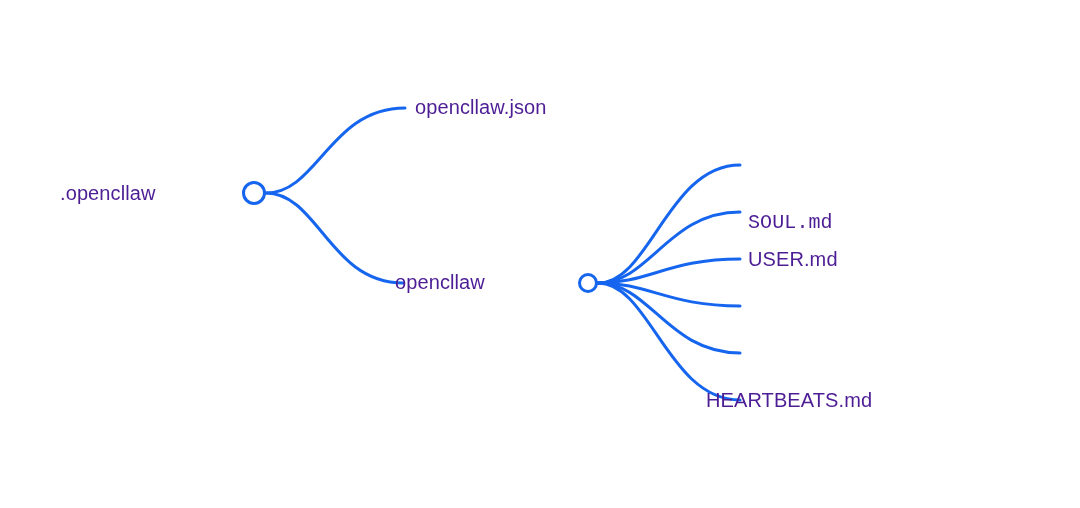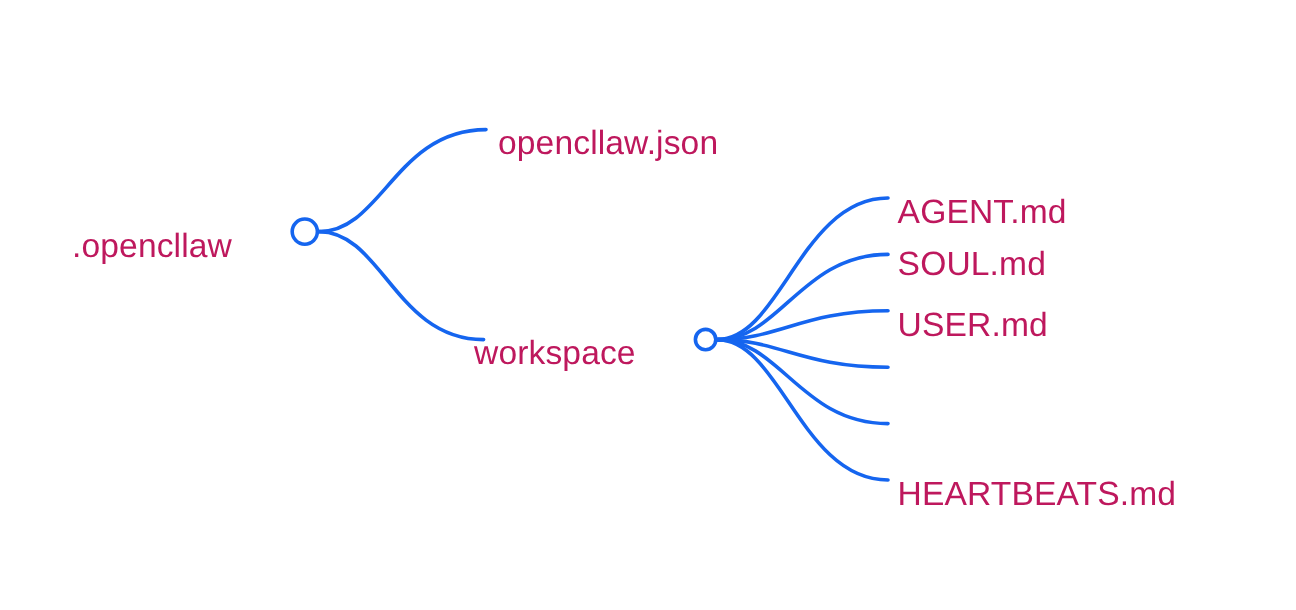--- a/index.html
+++ b/index.html
@@ -32,27 +32,26 @@
     stroke-linecap: round;
     stroke-linejoin: round;
   }
   .node-circle {
     fill: #ffffff;
     stroke: #1565ef;
     stroke-width: 3;
   }
   .label {
     position: absolute;
-    color: #be185d;
+    color: #4c1d95;
     font-family: "Liberation Sans", sans-serif;
-    font-size: 28px;
+    font-size: 20px;
     line-height: 30px;
     white-space: nowrap;
     letter-spacing: 0.1px;
-    margin-top: 12px;
   }
   .label.right-anchor {
     text-align: left;
   }
   .label.left-anchor {
     text-align: left;
   }
 </style>
 </head>
 <body>
@@ -75,25 +74,24 @@
     <g>
       <circle class="node-circle" cx="254" cy="193" r="10.5"></circle>
       <circle class="node-circle" cx="588" cy="283" r="8.5"></circle>
     </g>
   </svg>
 
   <div class="label right-anchor" style="left:60px; top:178px; width:178px;">.opencllaw</div>
 
   <div class="label left-anchor" style="left:415px; top:92px; width:240px;">opencllaw.json</div>
 
-  <div class="label right-anchor" style="left:395px; top:267px; width:178px;">workspace</div>
+  <div class="label right-anchor" style="left:395px; top:267px; width:178px;">opencllaw</div>
 
-  <div class="label left-anchor" style="left:748px; top:150px; width:300px;">AGENT.md</div>
 
-  <div class="label left-anchor" style="left:748px; top:193px; width:300px;">SOUL.md</div>
+  <div class="label left-anchor" style="left:748px; top:208px; width:300px;font-family:Liberation Mono, monospace;">SOUL.md</div>
 
   <div class="label left-anchor" style="left:748px; top:244px; width:300px;">USER.md</div>
 
 
 
-  <div class="label left-anchor" style="left:748px; top:385px; width:320px;">HEARTBEATS.md</div>
+  <div class="label left-anchor" style="left:706px; top:385px; width:320px;">HEARTBEATS.md</div>
 
 </div>
 
 </body></html>

